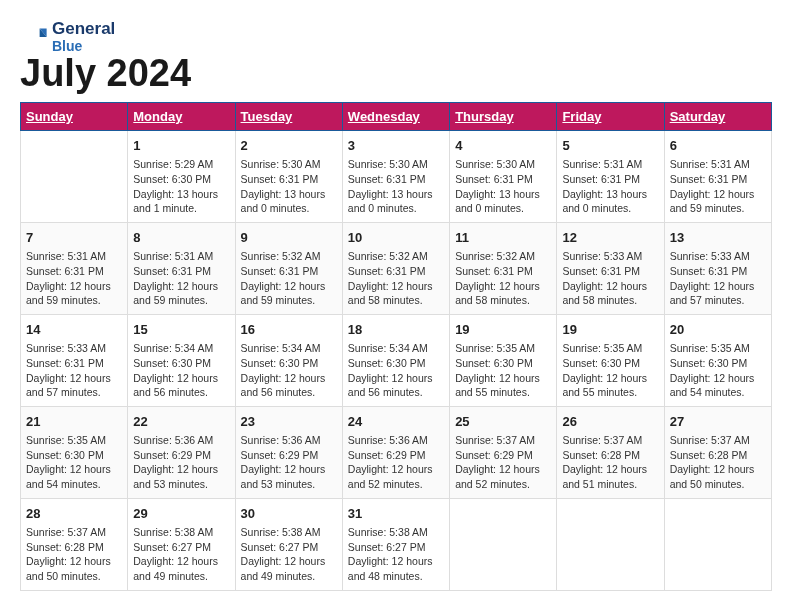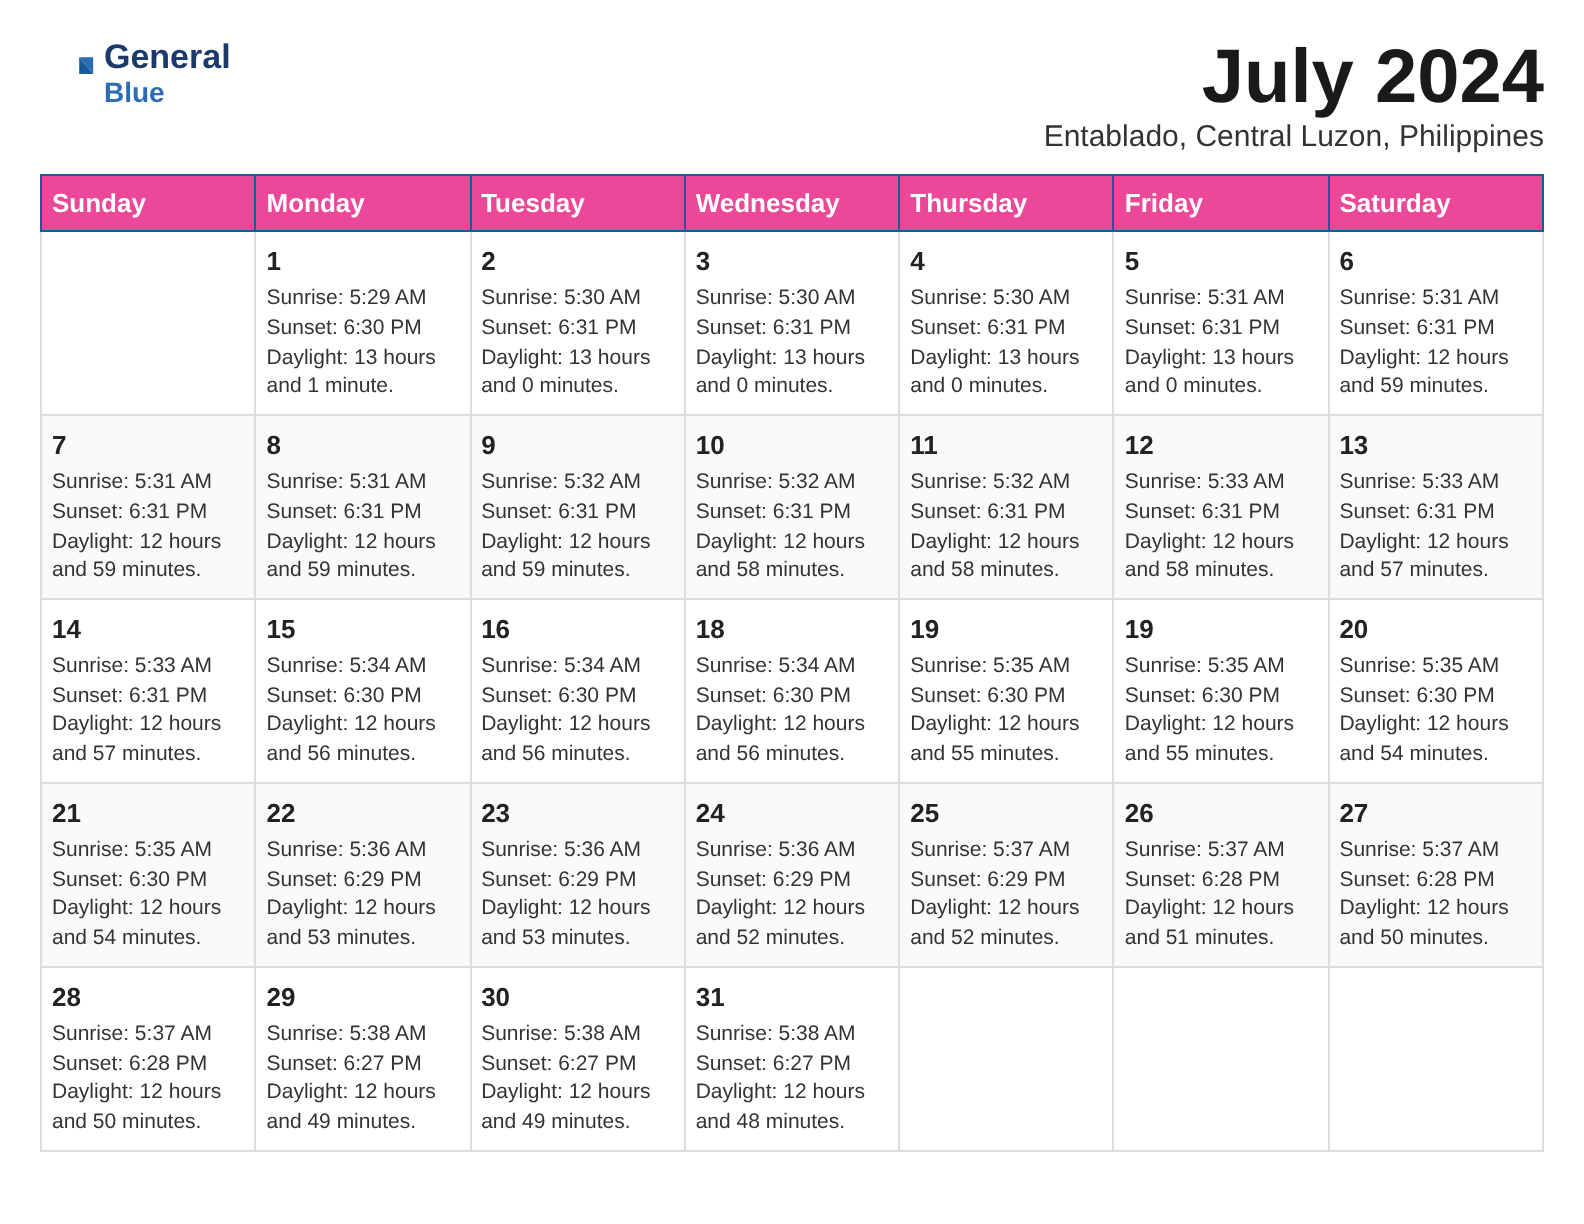--- a/index.html
+++ b/index.html
@@ -8,20 +8,21 @@
       background: #fff;
       width: 792px;
       min-height: 612px;
       padding: 20px;
     }
     .header {
       display: flex;
       justify-content: space-between;
       align-items: flex-start;
       margin-bottom: 10px;
+      flex-direction: column;
     }
     .logo {
       display: flex;
       align-items: center;
       gap: 4px;
     }
     .logo-icon {
       width: 28px;
       height: 28px;
     }
@@ -38,22 +39,23 @@
       font-size: 15px;
       color: #333;
       margin-top: 2px;
     }
     table {
       width: 100%;
       border-collapse: collapse;
       font-size: 11px;
     }
     thead tr {
-      background-color: #ec4899;
+      background-color: #be185d;
       color: white;
+      text-decoration: underline;
     }
     thead th {
       padding: 6px 5px;
       text-align: left;
       font-size: 13px;
       font-weight: bold;
       border: 1px solid #1a5a9a;
     }
     tbody tr {
       border-bottom: 1px solid #ccc;
@@ -96,21 +98,20 @@
       <polygon points="28,8 38,8 38,20" fill="#2a6db5"></polygon>
       <polygon points="28,8 38,20 28,20" fill="#1a5a9a"></polygon>
     </svg>
     <div>
       <div style="font-size:17px;font-weight:bold;color:#1a3a6b;line-height:1.1">General</div>
       <div style="font-size:14px;font-weight:bold;color:#2a6db5;line-height:1.1">Blue</div>
     </div>
   </div>
   <div class="title-block">
     <div class="month-title">July 2024</div>
-    <div class="subtitle">Entablado, Central Luzon, Philippines</div>
   </div>
 </div>
 
 <table>
   <thead>
     <tr>
     <th>Sunday</th>
         <th>Monday</th>
         <th>Tuesday</th>
         <th>Wednesday</th>

